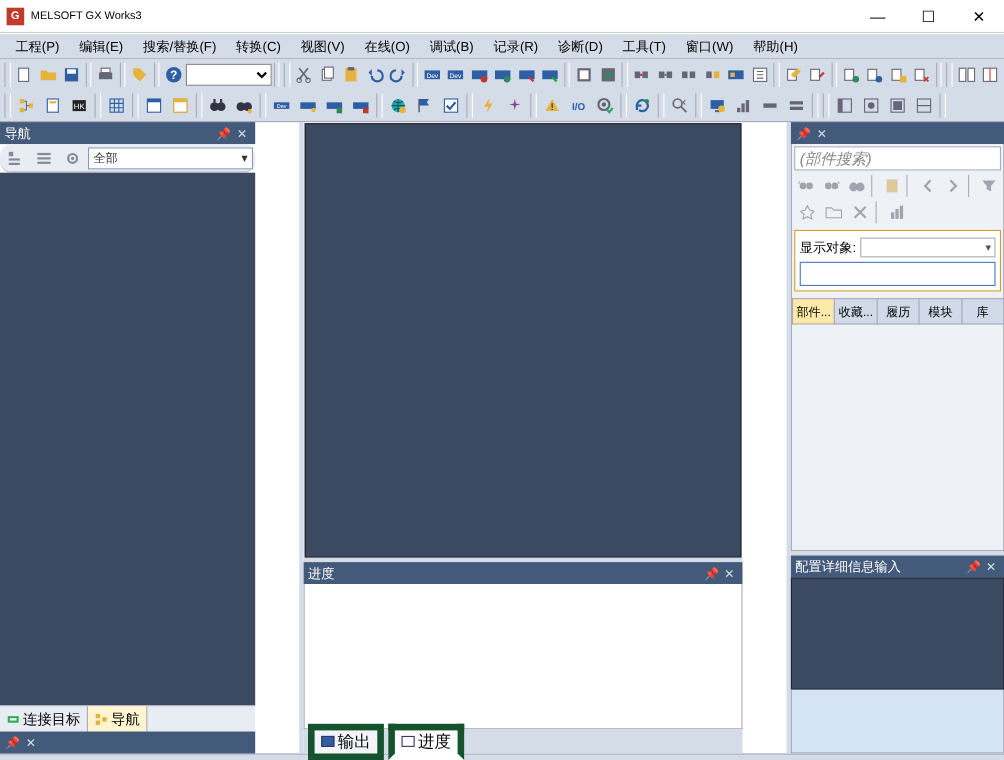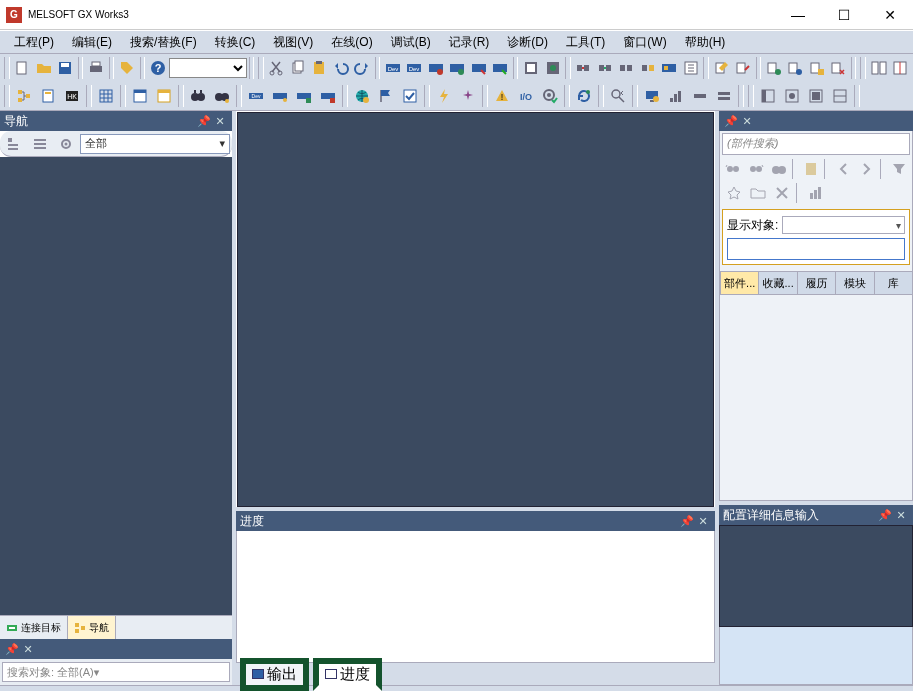--- a/index.html
+++ b/index.html
@@ -14,55 +14,55 @@
 .menubar { height: 24px; background: #d4dce8; border-top: 1px solid #fff; border-bottom: 1px solid #aab; display: flex; align-items: center; padding: 0 6px; font-size: 12px; gap: 2px; }
 .menubar .mitem { padding: 2px 8px; }
 
 .toolbars { background: #d4dce8; border-bottom: 1px solid #aab; }
 .toolbar-row { display: flex; align-items: center; height: 28px; padding: 0 2px; }
 .tb-sep { width: 6px; height: 22px; border-left: 1px solid #aab; border-right: 1px solid #fff; margin: 0 2px; }
 .tb-btn { width: 24px; height: 24px; display: flex; align-items: center; justify-content: center; border: 1px solid transparent; margin: 0 0px; }
 .tb-btn svg { width: 16px; height: 16px; }
 .tb-select { height: 20px; width: 88px; font-size: 11px; border: 1px solid #888; background: #fff; }
 
-.workspace { display: flex; height: calc(691px - 30px - 24px - 56px - 7px); }
+.workspace { display: flex; height: calc(691px - 30px - 24px - 56px - 7px); gap: 40px; }
 
 .left-col { width: 232px; display: flex; flex-direction: column; }
 .panel-header { height: 20px; background: #445a7a; color: #fff; font-size: 12px; display: flex; align-items: center; padding: 0 4px; }
 .panel-header .ph-title { flex: 1; }
 .panel-header .ph-btn { width: 16px; height: 16px; display: flex; align-items: center; justify-content: center; color: #cdd; font-size: 11px; }
 
 .nav-toolbar { height: 26px; background: #e8edf3; border-bottom: 1px solid #aab; display: flex; align-items: center; padding: 2px; gap: 2px; border-radius: 11px; }
 .nav-toolbar .nbtn { width: 24px; height: 20px; border: 1px solid transparent; display: flex; align-items: center; justify-content: center; font-size: 12px; color: #556; }
 .nav-toolbar .nsel { flex: 1; height: 20px; border: 1px solid #8899bb; background: #fff; font-size: 11px; padding: 0 4px; display: flex; align-items: center; justify-content: space-between; color: #333; }
 
 .nav-tree { flex: 1; background: #3b4a60; }
 
 .nav-tabs { height: 24px; background: #e8edf3; display: flex; align-items: stretch; border-top: 1px solid #aab; }
-.nav-tab { padding: 2px 6px; font-size: 10px; display: flex; align-items: center; gap: 3px; border-right: 1px solid #aab; }
+.nav-tab { padding: 2px 6px; font-size: 13px; display: flex; align-items: center; gap: 3px; border-right: 1px solid #aab; }
 .nav-tab.active { background: #fff4d0; }
 .nav-tab .ticon { width: 12px; height: 12px; }
 
 .quick-search-panel .qs-body { height: 26px; background: #e8edf3; display: flex; align-items: center; padding: 2px; }
 .quick-search-panel .qsel { flex: 1; height: 20px; border: 1px solid #aab; background: #fff; font-size: 11px; padding: 0 4px; color: #888; display: flex; align-items: center; justify-content: space-between; }
 
 .center-col { flex: 1; display: flex; flex-direction: column; border-left: 4px solid #d4dce8; }
 .editor-area { flex: 1; background: #3b4a60; border: 1px solid #223; margin: 1px 1px 0 1px; }
 .progress-panel { height: 178px; display: flex; flex-direction: column; border-top: 4px solid #d4dce8; }
 .progress-body { flex: 1; background: #fff; border: 1px solid #aab; border-top: none; }
 .progress-tabs { height: 22px; background: #d4dce8; display: flex; align-items: center; padding: 0 4px; gap: 4px; }
 .ptab { padding: 1px 6px; font-size: 15px; display: flex; align-items: center; gap: 3px; border: 6px solid #14532d; background: #f2f4f8; }
 .ptab.active { background: #fff; border-bottom-color: #fff; }
 .ptab .picon { width: 12px; height: 10px; border: 1px solid #336; }
 .ptab .picon.blue { background: #2e5fa4; }
 .ptab .picon.white { background: #fff; }
 
 .right-col { width: 198px; display: flex; flex-direction: column; border-left: 4px solid #d4dce8; }
 .parts-body { flex: 1; background: #eef2f7; display: flex; flex-direction: column; border: 1px solid #aab; border-top: none; }
-.parts-search { height: 22px; margin: 2px; border: 1px solid #aab; background: #fff; font-size: 11px; padding: 2px 4px; color: #888; font-style: italic; }
+.parts-search { height: 22px; margin: 2px; border: 1px solid #aab; background: #fff; font-size: 14px; padding: 2px 4px; color: #888; font-style: italic; }
 .parts-tbrow { height: 24px; display: flex; align-items: center; padding: 0 2px; gap: 0; }
 .parts-tbrow .pbtn { width: 24px; height: 22px; display: flex; align-items: center; justify-content: center; opacity: 0.55; }
 .parts-tbrow .pbtn svg { width: 16px; height: 16px; }
 .parts-tbrow .psep { width: 6px; height: 20px; border-left: 1px solid #aab; margin: 0 2px; }
 .parts-disp { margin: 4px 2px 2px 2px; border: 1px solid #d4a020; padding: 4px; background: #fff; }
 .parts-disp-row { display: flex; align-items: center; height: 22px; font-size: 12px; gap: 4px; }
 .parts-disp-row .pdlabel { flex: 0 0 auto; }
 .parts-disp-row .pdsel { flex: 1; border: 1px solid #aab; height: 18px; display: flex; align-items: center; justify-content: flex-end; padding: 0 3px; color: #555; font-size: 10px; }
 .parts-disp-input { height: 22px; border: 1px solid #4477cc; background: #fff; margin-top: 2px; }
 .parts-tabs { display: flex; height: 24px; margin-top: 4px; }
@@ -589,25 +589,20 @@
             <rect x="7" y="4" width="4" height="4" fill="#e6b33d"></rect>
           </svg>
         <span>导航</span>
       </div>
     </div>
     <div class="quick-search-panel">
       <div class="panel-header">
         <span class="ph-btn">📌</span>
         <span class="ph-btn">✕</span>
       </div>
-      <div class="qs-body">
-        <div class="qsel">
-          <span>搜索对象: 全部(A)▾</span>
-        </div>
-      </div>
     </div>
   </div>
 
   <div class="center-col">
     <div class="editor-area"></div>
     <div class="progress-panel">
       <div class="panel-header">
         <span class="ph-title">进度</span>
         <span class="ph-btn">📌</span>
         <span class="ph-btn">✕</span>

